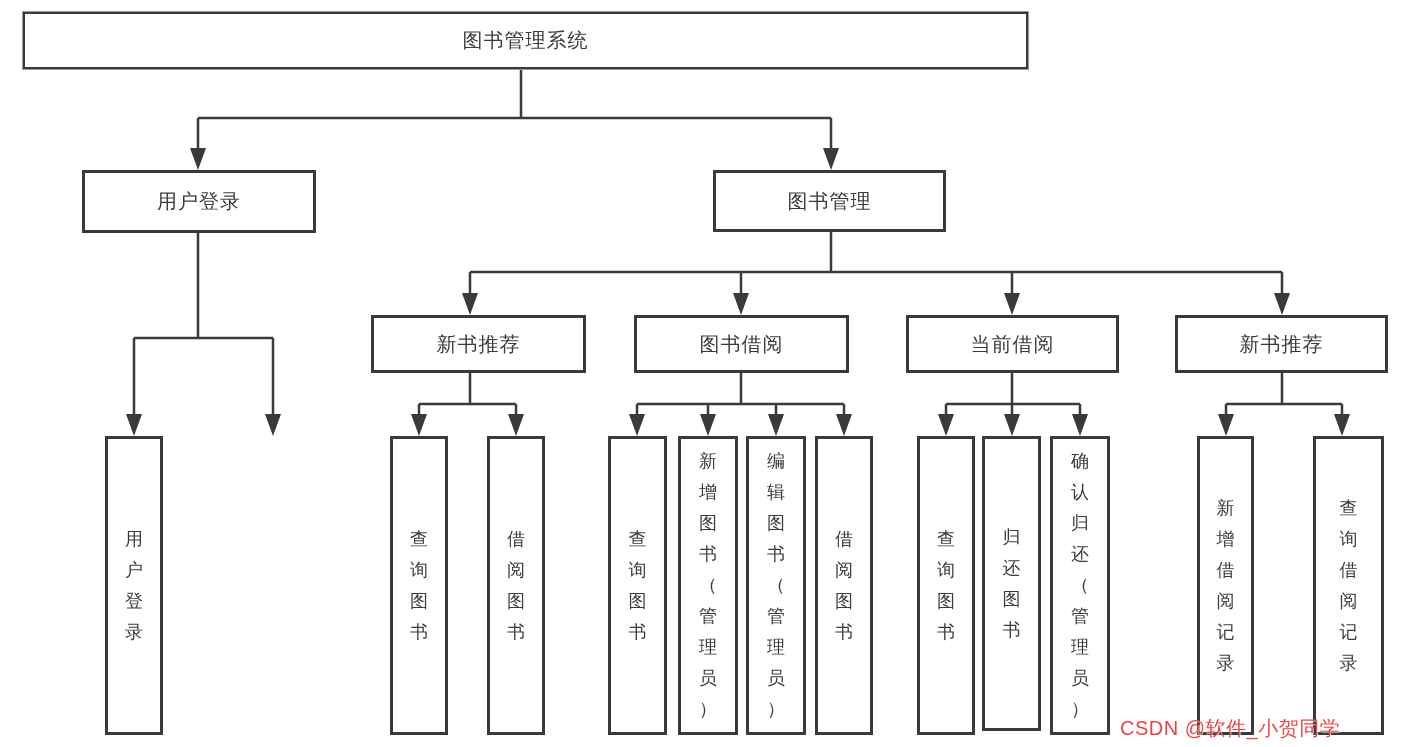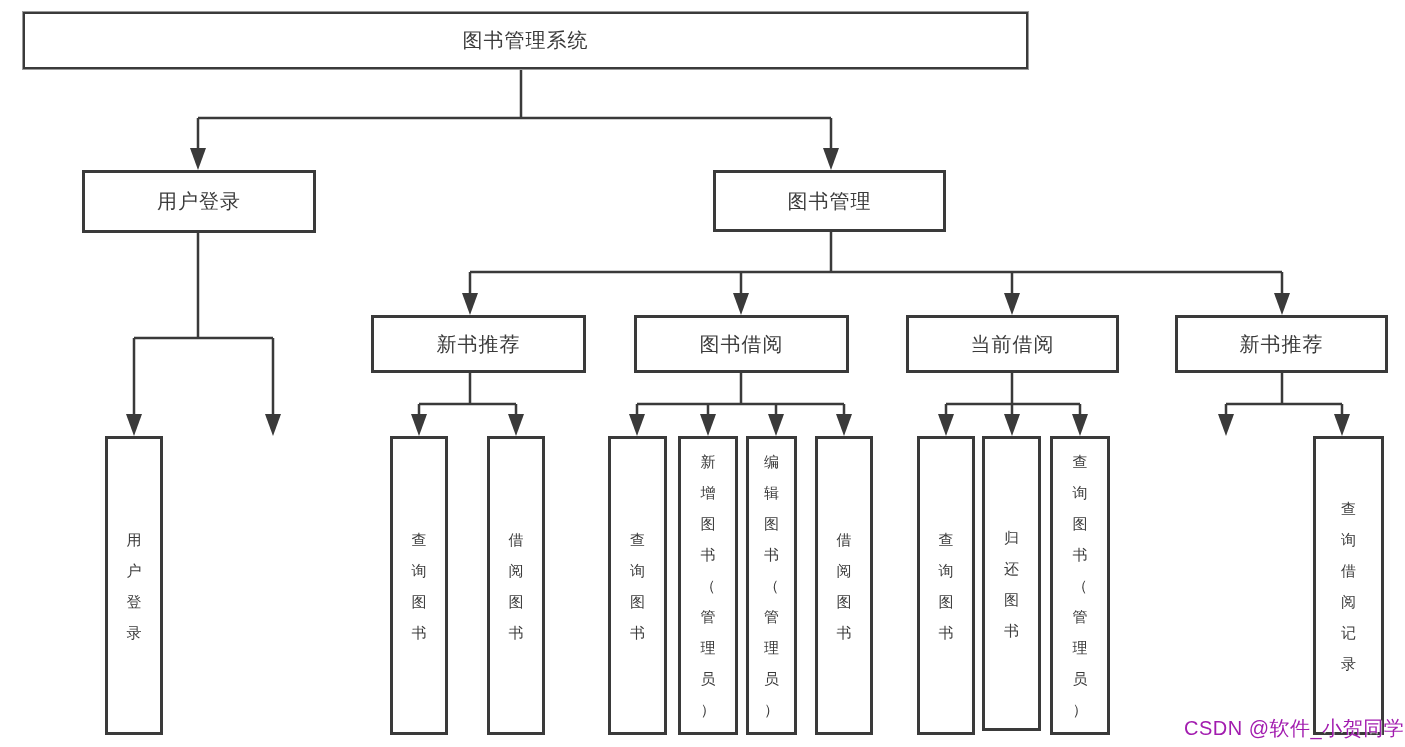--- a/index.html
+++ b/index.html
@@ -34,33 +34,33 @@
   }
   .node.root-node { border-width: 2px; box-shadow: 0 0 0 1px #9a9a9a; }
   .h-label {
     font-size: 20px;
     letter-spacing: 1px;
     white-space: nowrap;
   }
   .leaf .vtext {
     display: block;
     width: 24px;
-    font-size: 15px;
+    font-size: 18px;
     line-height: 31px;
     text-align: center;
     word-break: break-all;
     line-break: anywhere;
     overflow: hidden;
   }
   .watermark {
     position: absolute;
-    left: 1184px;
+    left: 1120px;
     top: 715px;
     font-size: 20px;
-    color: #a21caf;
+    color: #ef4444;
     text-shadow: 1px 1px 0 rgba(255,255,255,0.65);
     white-space: nowrap;
     letter-spacing: 0.5px;
     z-index: 5;
   }
 </style>
 </head>
 <body>
 
 <div class="canvas">
@@ -131,36 +131,39 @@
   <div class="node leaf" style="left:487px;top:436px;width:58px;height:299px">
     <span class="vtext">借阅图书</span>
   </div>
 
   <div class="node leaf" style="left:608px;top:436px;width:59px;height:299px">
     <span class="vtext">查询图书</span>
   </div>
   <div class="node leaf" style="left:678px;top:436px;width:60px;height:299px">
     <span class="vtext">新增图书（管理员）</span>
   </div>
-  <div class="node leaf" style="left:746px;top:436px;width:51px;height:299px">
+  <div class="node leaf" style="left:746px;top:436px;width:60px;height:299px">
     <span class="vtext">编辑图书（管理员）</span>
   </div>
   <div class="node leaf" style="left:815px;top:436px;width:58px;height:299px">
     <span class="vtext">借阅图书</span>
   </div>
 
   <div class="node leaf" style="left:917px;top:436px;width:58px;height:299px">
     <span class="vtext">查询图书</span>
   </div>
   <div class="node leaf" style="left:982px;top:436px;width:59px;height:295px">
     <span class="vtext">归还图书</span>
   </div>
   <div class="node leaf" style="left:1050px;top:436px;width:60px;height:299px">
-    <span class="vtext">查询图书（管理员）</span>
+    <span class="vtext">确认归还（管理员）</span>
   </div>
 
+  <div class="node leaf" style="left:1197px;top:436px;width:57px;height:299px">
+    <span class="vtext">新增借阅记录</span>
+  </div>
   <div class="node leaf" style="left:1313px;top:436px;width:71px;height:299px">
     <span class="vtext">查询借阅记录</span>
   </div>
 
   <div class="watermark">CSDN @软件_小贺同学</div>
 
 </div>
 
 </body></html>

